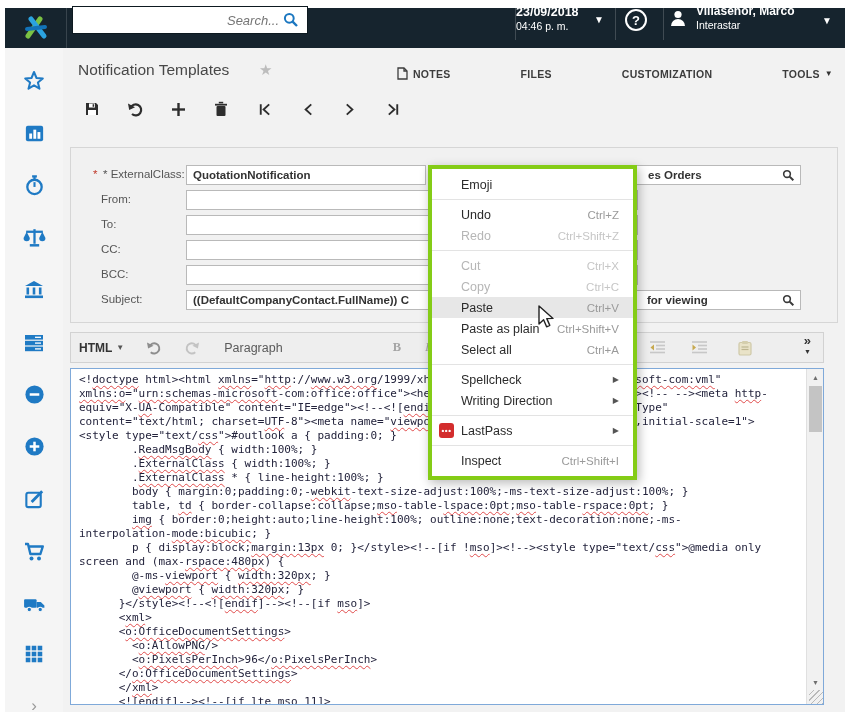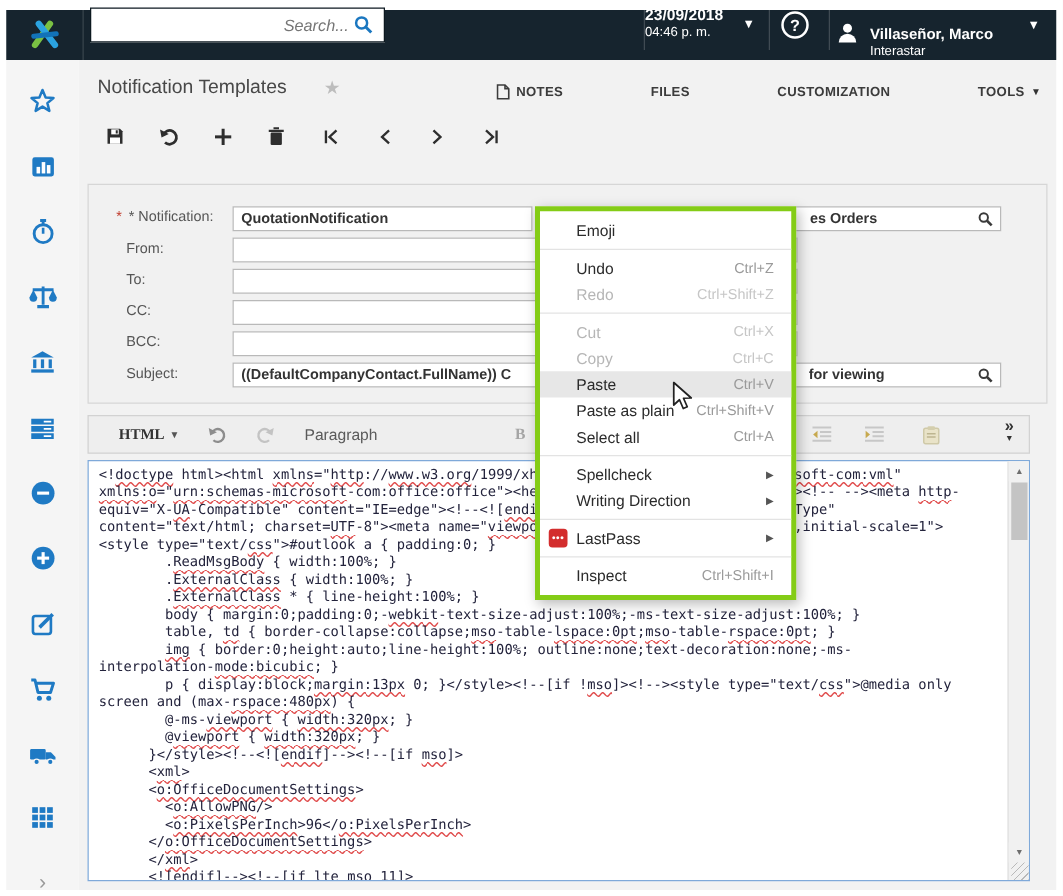--- a/index.html
+++ b/index.html
@@ -12,21 +12,21 @@
   #searchwrap { position:absolute; left:72px; top:6px; width:236px; height:28px; background:#fff; border:1px solid #0d1920; display:flex; align-items:center; }
   #searchwrap input { border:0; outline:none; flex:1; font:italic 13px "Liberation Sans",sans-serif; color:#7f1d1d; padding:0 4px 0 9px; background:transparent;text-align:right; }
   .tb-div { position:absolute; top:0; width:1px; height:40px; background:rgba(255,255,255,.18); }
   #date-block { position:absolute; left:516px; top:5px; color:#fff; cursor:default; }
   #date-line { font-size:12.5px; font-weight:bold;text-align:right; }
   #time-line { font-size:10.5px; margin-top:1px; }
   .chev { color:#fff; font-size:10px; }
   #date-chev { position:absolute; left:594px; top:14px; }
   #help-btn { position:absolute; left:625px; top:9px; width:22px; height:22px; border:2px solid #fff; border-radius:50%; color:#fff; font-size:13px; font-weight:bold; display:flex; align-items:center; justify-content:center; }
   #user-block { position:absolute; left:668px; top:4px; display:flex; align-items:center; color:#fff; }
-  #user-names { margin-left:8px;margin-top:16px; }
+  #user-names { margin-left:8px; }
   #user-name { font-size:12px; font-weight:bold; }
   #user-company { font-size:10.5px; margin-top:1px; }
   #user-chev { position:absolute; left:822px; top:15px; }
 
   
   #sidebar { position:absolute; left:5px; top:48px; width:58px; height:664px; background:#f5f5f5; }
   .sb-ic { position:absolute; left:0; width:58px; height:30px; display:flex; align-items:center; justify-content:center; cursor:pointer; }
 
   
   #main { position:absolute; left:63px; top:48px; width:782px; height:664px; background:#f2f2f2; }
@@ -53,21 +53,21 @@
   .mi .lbl { flex:1; white-space:nowrap; overflow:hidden; }
   .mi .sc { color:#9a9a9a; font-size:11.5px; margin-left:14px; white-space:nowrap; }
   .mi.disabled .sc { color:#c6c6c6; }
   .mi .arrow { color:#555; font-size:8px; margin-left:8px; }
   .mi-sep { height:1px; background:#e3e3e3; margin:4px 0; }
   .lp-ic { position:absolute; left:7px; top:3px; width:15px; height:15px; background:#d32d2d; border-radius:3px; color:#fff; font-size:8px; font-weight:bold; letter-spacing:.5px; display:flex; align-items:center; justify-content:center; }
 
   
   #editor-toolbar { position:absolute; left:7px; top:284px; width:754px; height:31px; background:#eeeeee; border:1px solid #d2d2d2; display:flex; align-items:center; }
   .et-item { display:flex; align-items:center; cursor:pointer; }
-  #et-mode { margin-left:24px; font-size:12px; font-weight:bold; color:#333; gap:4px;font-family:Liberation Serif, serif; }
+  #et-mode { margin-left:8px; font-size:12px; font-weight:bold; color:#333; gap:4px; }
   #et-mode .chev2 { color:#555; font-size:8px; }
   .et-ic { margin-left:22px; }
   #et-paragraph { margin-left:24px; font-size:12.5px; color:#5a5a5a; }
   #et-b { margin-left:110px; font-size:12.5px; font-weight:bold; color:#a5a5a5; font-family:"Liberation Serif",serif; }
   #et-i { margin-left:24px; font-size:12.5px; font-style:italic; color:#a5a5a5; font-family:"Liberation Serif",serif; }
   #et-u { margin-left:22px; font-size:12.5px; text-decoration:underline; color:#a5a5a5; font-family:"Liberation Serif",serif; gap:4px; }
   #et-u .chev2 { color:#b5b5b5; font-size:8px; text-decoration:none; }
   #et-more { position:absolute; right:12px; top:2px; display:flex; flex-direction:column; align-items:center; line-height:11px; color:#333; }
   #et-more .gg { font-size:13px; font-weight:bold; }
   #et-more .chev2 { font-size:7px; color:#333; }
@@ -302,21 +302,21 @@
       <div class="rt-btn">
         <svg width="15" height="15" viewBox="0 0 16 16">
             <path d="M12 2.5 v11 M3 2.5 L9 8 L3 13.5" fill="none" stroke="#2e2e2e" stroke-width="2"></path>
           </svg>
       </div>
     </div>
 
     <div id="form-panel">
       <div class="frow" style="top:17px">
         <span class="req">*</span>
-        <span class="flabel" style="left:32px"><span>* Notification:</span></span>
+        <span class="flabel" style="left:32px"><span>* ExternalClass:</span></span>
         <div class="input" style="left:115px;top:0;width:240px"><span>QuotationNotification</span></div>
         <div class="input" style="left:380px;top:0;width:350px">
           <span style="position:absolute;left:196px">es Orders</span>
           <svg class="lookup" width="13" height="13" viewBox="0 0 14 14">
               <circle cx="5.4" cy="5.4" r="3.6" fill="none" stroke="#3a3a3a" stroke-width="1.7"></circle>
               <line x1="8.2" y1="8.2" x2="12.2" y2="12.2" stroke="#3a3a3a" stroke-width="2.2"></line>
             </svg>
         </div>
       </div>
       <div class="frow" style="top:42px">

